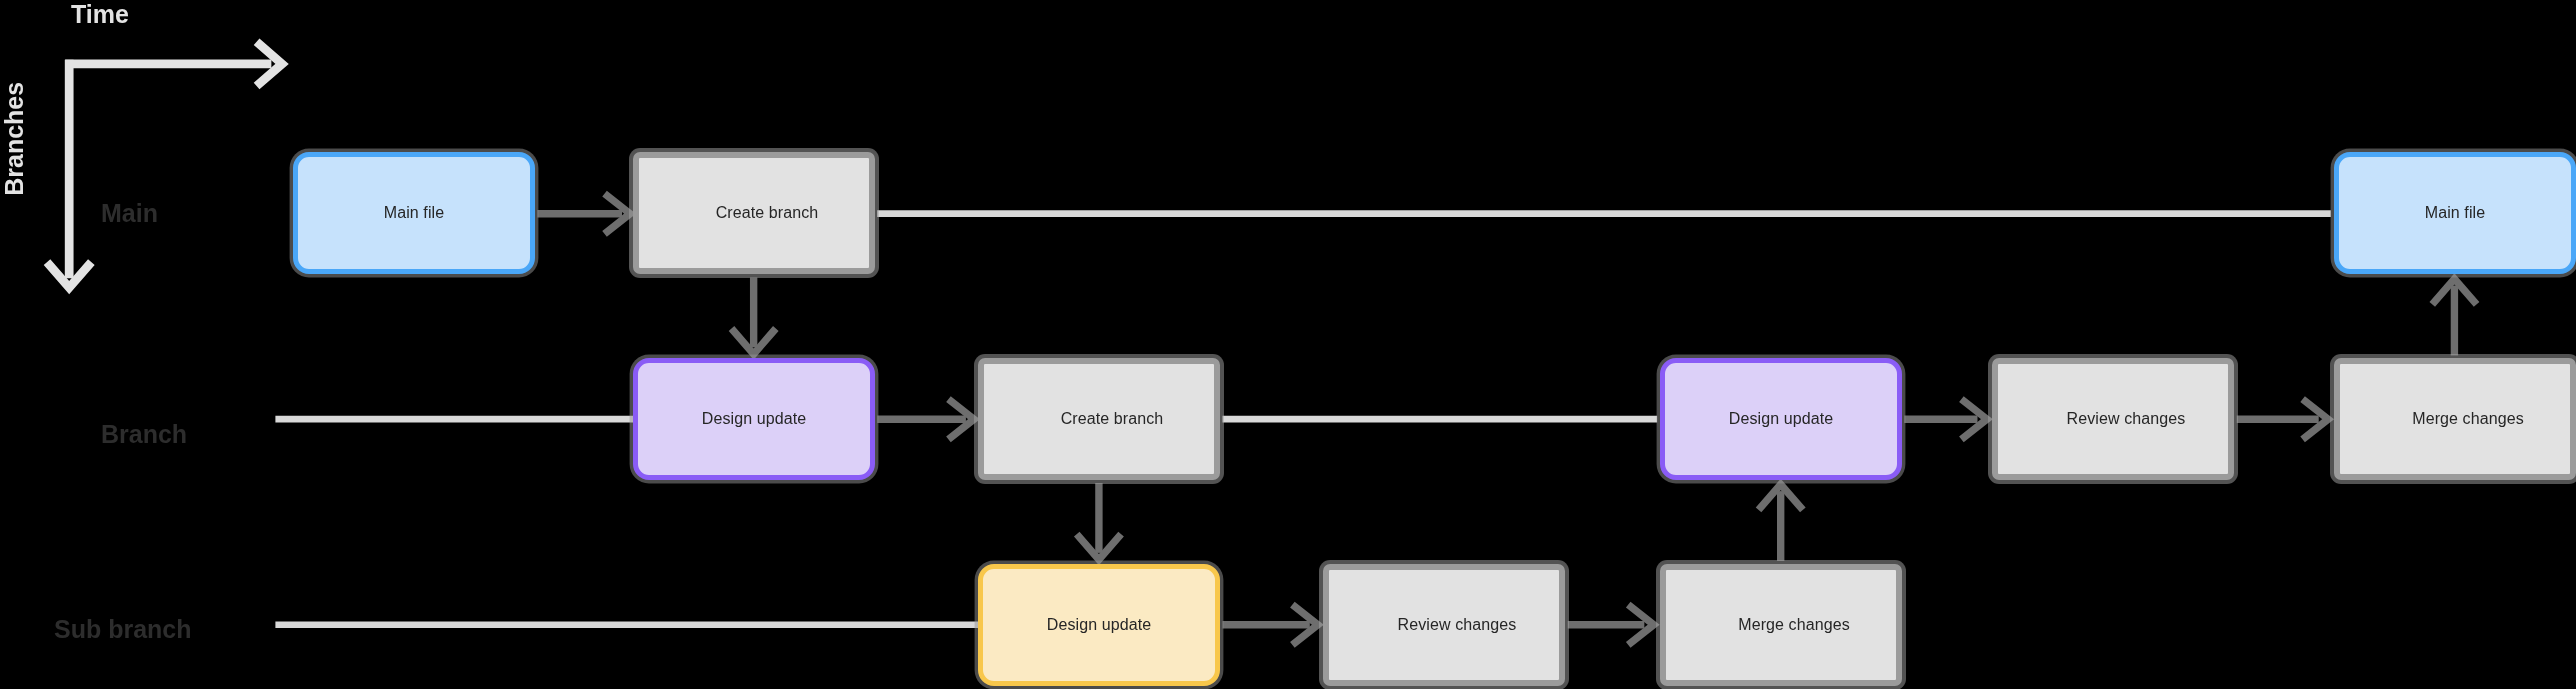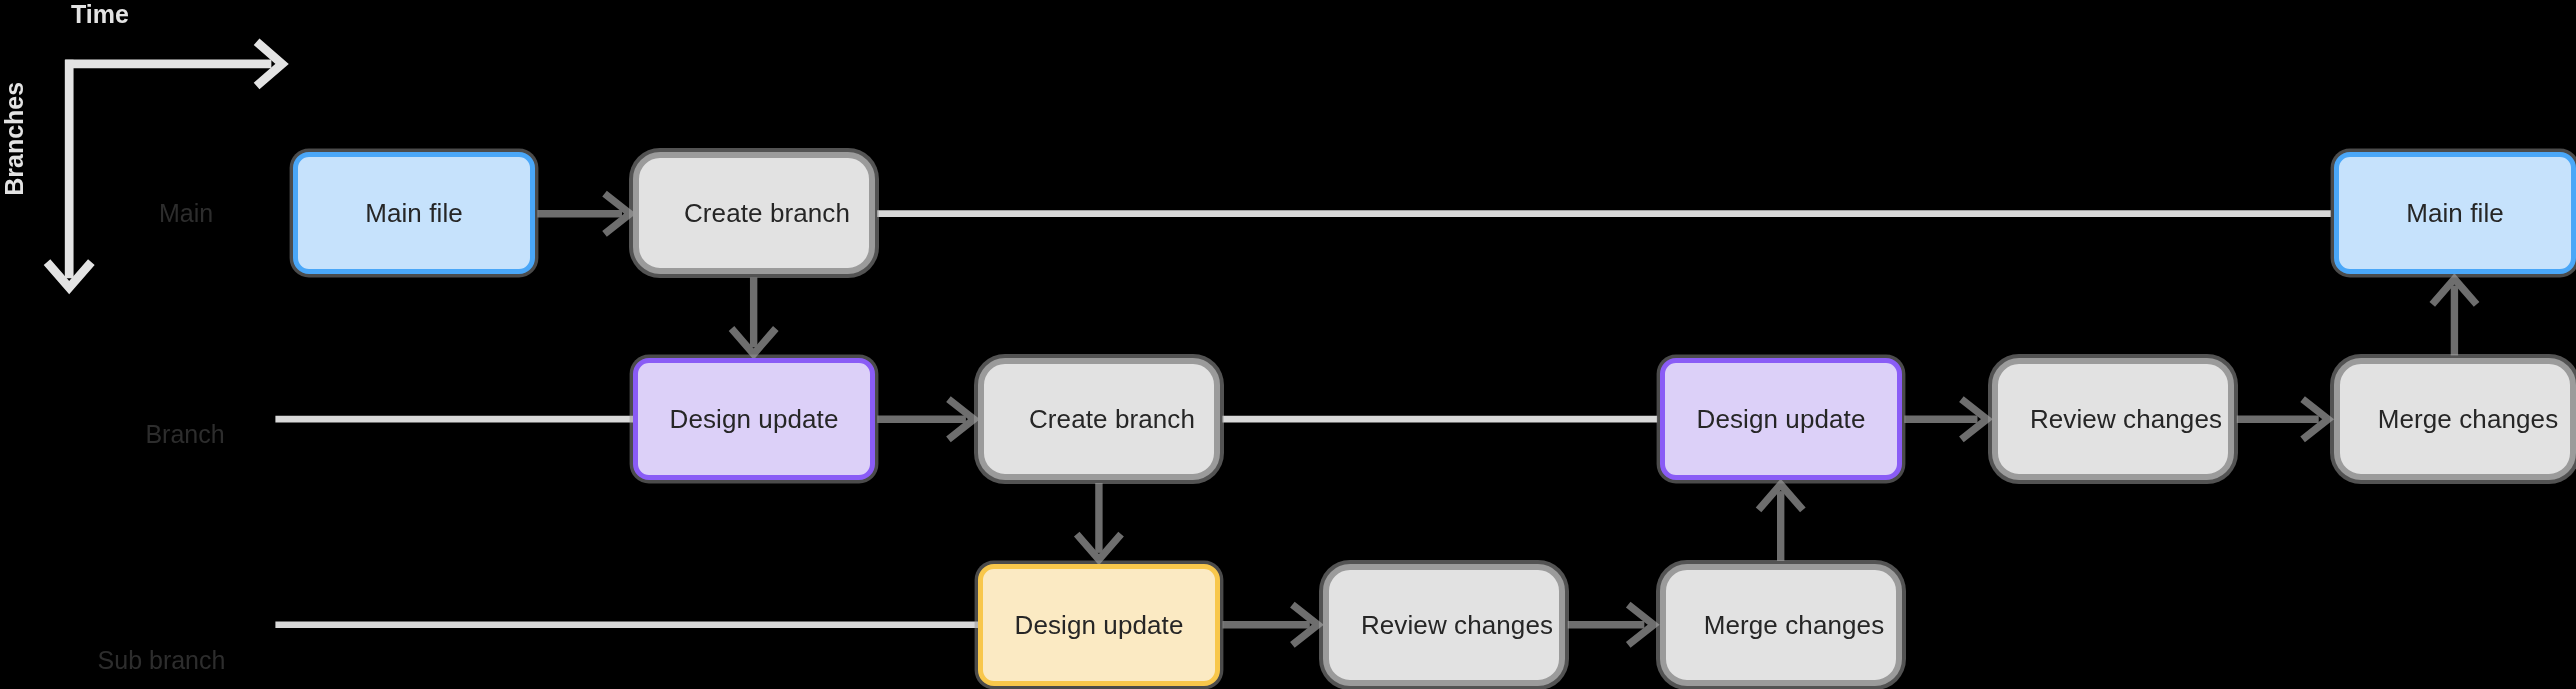--- a/index.html
+++ b/index.html
@@ -25,43 +25,43 @@
   }
   svg.connectors{position:absolute;left:0;top:0;width:2576px;height:690px;}
   svg .lt{stroke:var(--lane_line);stroke-width:10;fill:none;}
   svg .dk{stroke:var(--arrow);stroke-width:11;fill:none;}
   svg .ax{stroke:var(--axis);stroke-width:13;fill:none;}
   svg polyline{stroke-linejoin:miter;stroke-linecap:butt;}
 
   .node{
     position:absolute;width:242px;height:122px;box-sizing:border-box;
     display:flex;align-items:center;justify-content:center;
-    font-size:26px;color:var(--node_text);letter-spacing:0.1px;
+    font-size:16px;color:var(--node_text);letter-spacing:0.1px;
   }
   .node .nlabel{white-space:nowrap;}
   .node.file{
     background:var(--blue_fill);border:5.4px solid var(--blue_border);
     border-radius:16px;box-shadow:0 0 0 3.4px rgba(150,150,150,0.50);
   }
   .node.action{
     background:var(--gray_fill);border:6px solid var(--gray_border);
-    border-radius:27px;box-shadow:0 0 0 4px rgba(165,165,165,0.50);padding-left:26px;
+    border-radius:7px;box-shadow:0 0 0 4px rgba(165,165,165,0.50);padding-left:26px;
   }
   .node.update-purple{
     background:var(--purple_fill);border:5.4px solid var(--purple_border);
     border-radius:16px;box-shadow:0 0 0 3.4px rgba(150,150,150,0.50);
   }
   .node.update-yellow{
     background:var(--yellow_fill);border:5.4px solid var(--yellow_border);
     border-radius:16px;box-shadow:0 0 0 3.4px rgba(150,150,150,0.50);
   }
 
   .lane-label{
     position:absolute;color:var(--lane_label_text);
-    font-size:25px;font-weight:400;text-align:center;white-space:nowrap;
+    font-size:25px;font-weight:700;text-align:left;white-space:nowrap;
   }
   .axis-label{
     position:absolute;color:var(--axis);
     font-size:25px;font-weight:600;white-space:nowrap;
   }
   .axis-label.vertical{
     width:141px;height:29.6px;text-align:center;
     transform:rotate(-90deg);transform-origin:center center;
   }
 </style>
@@ -110,21 +110,21 @@
 
     <line class="dk" x1="3654" y1="529" x2="3654" y2="425"></line>
     <polyline class="dk" points="3621,453 3654,415 3687,453"></polyline>
   </svg>
 
   <div class="axis-label" style="left:71px;top:0px;">Time</div>
   <div class="axis-label vertical" style="left:-56px;top:124px;">Branches</div>
 
   <div class="lane-label" style="left:101px;top:199px;width:170px;">Main</div>
   <div class="lane-label" style="left:101px;top:420px;width:168px;">Branch</div>
-  <div class="lane-label" style="left:54px;top:646px;width:215px;">Sub branch</div>
+  <div class="lane-label" style="left:54px;top:615px;width:215px;">Sub branch</div>
 
   <div class="node file" style="left:293px;top:152px;">
     <span class="nlabel">Main file</span>
   </div>
   <div class="node action" style="left:633px;top:152px;">
     <span class="nlabel">Create branch</span>
   </div>
   <div class="node file" style="left:2334px;top:152px;">
     <span class="nlabel">Main file</span>
   </div>

